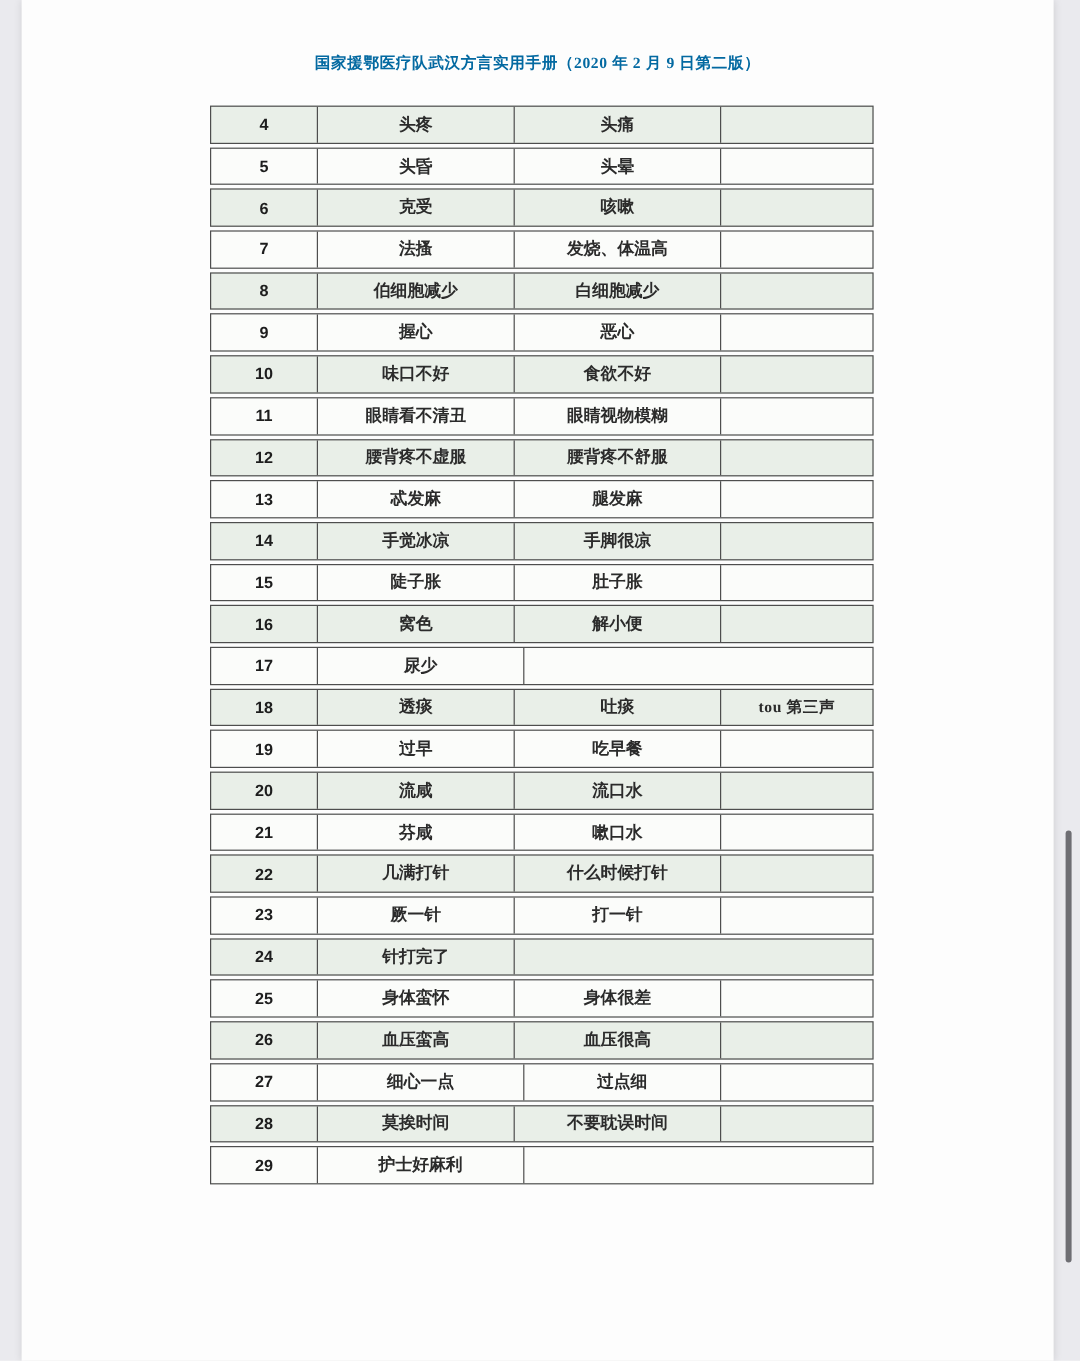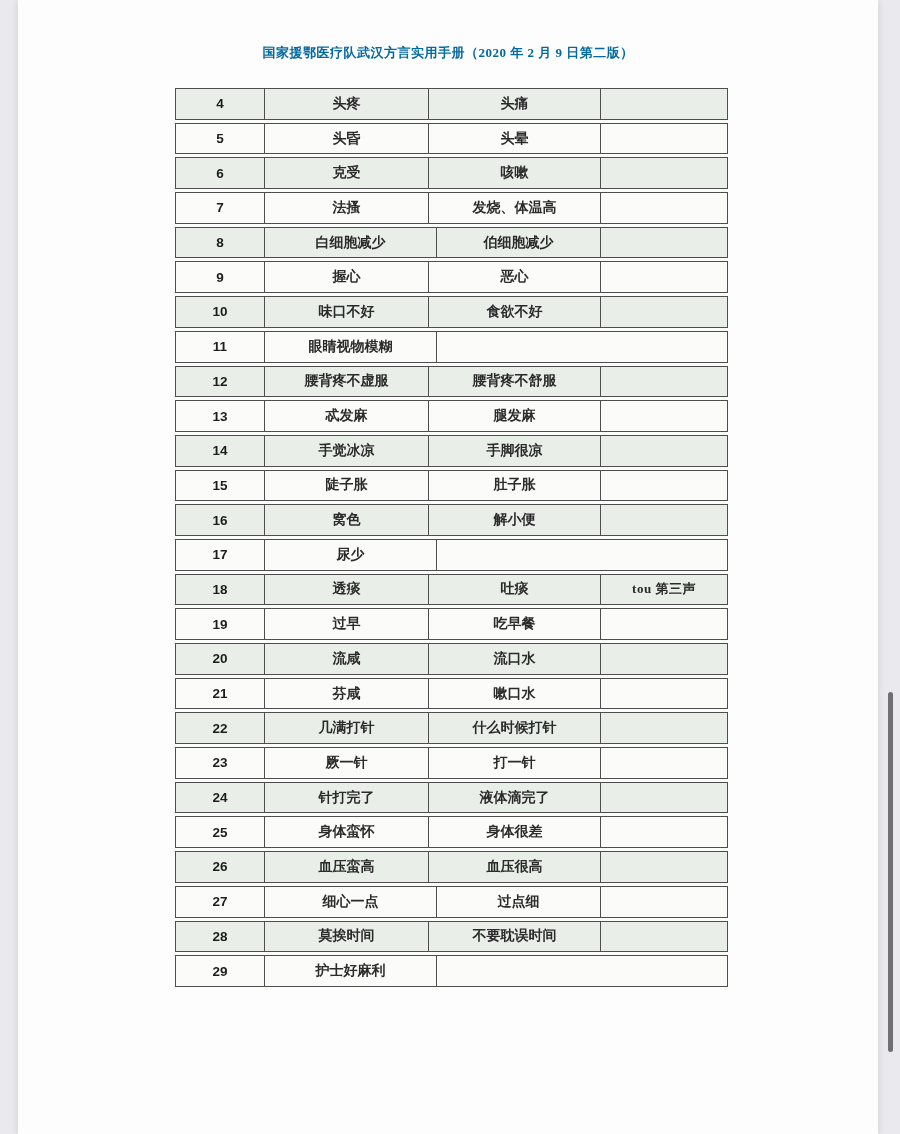--- a/index.html
+++ b/index.html
@@ -67,38 +67,39 @@
         <div class="t-cell c-note"></div>
       </div>
       <div class="t-row plain">
         <div class="t-cell c-num">7</div>
         <div class="t-cell c-dial">法搔</div>
         <div class="t-cell c-mand">发烧、体温高</div>
         <div class="t-cell c-note"></div>
       </div>
       <div class="t-row tinted">
         <div class="t-cell c-num">8</div>
+        <div class="t-cell c-dial">伯细胞减少</div>
         <div class="t-cell c-mand">白细胞减少</div>
-        <div class="t-cell c-dial">伯细胞减少</div>
         <div class="t-cell c-note"></div>
       </div>
       <div class="t-row plain">
         <div class="t-cell c-num">9</div>
         <div class="t-cell c-dial">握心</div>
         <div class="t-cell c-mand">恶心</div>
         <div class="t-cell c-note"></div>
       </div>
       <div class="t-row tinted">
         <div class="t-cell c-num">10</div>
         <div class="t-cell c-dial">味口不好</div>
         <div class="t-cell c-mand">食欲不好</div>
         <div class="t-cell c-note"></div>
       </div>
       <div class="t-row plain">
         <div class="t-cell c-num">11</div>
+        <div class="t-cell c-dial">眼睛看不清丑</div>
         <div class="t-cell c-mand">眼睛视物模糊</div>
         <div class="t-cell c-note"></div>
       </div>
       <div class="t-row tinted">
         <div class="t-cell c-num">12</div>
         <div class="t-cell c-dial">腰背疼不虚服</div>
         <div class="t-cell c-mand">腰背疼不舒服</div>
         <div class="t-cell c-note"></div>
       </div>
       <div class="t-row plain">
@@ -162,21 +163,20 @@
       </div>
       <div class="t-row plain">
         <div class="t-cell c-num">23</div>
         <div class="t-cell c-dial">厥一针</div>
         <div class="t-cell c-mand">打一针</div>
         <div class="t-cell c-note"></div>
       </div>
       <div class="t-row tinted">
         <div class="t-cell c-num">24</div>
         <div class="t-cell c-dial">针打完了</div>
-        <div class="t-cell c-mand">液体滴完了</div>
         <div class="t-cell c-note"></div>
       </div>
       <div class="t-row plain">
         <div class="t-cell c-num">25</div>
         <div class="t-cell c-dial">身体蛮怀</div>
         <div class="t-cell c-mand">身体很差</div>
         <div class="t-cell c-note"></div>
       </div>
       <div class="t-row tinted">
         <div class="t-cell c-num">26</div>

